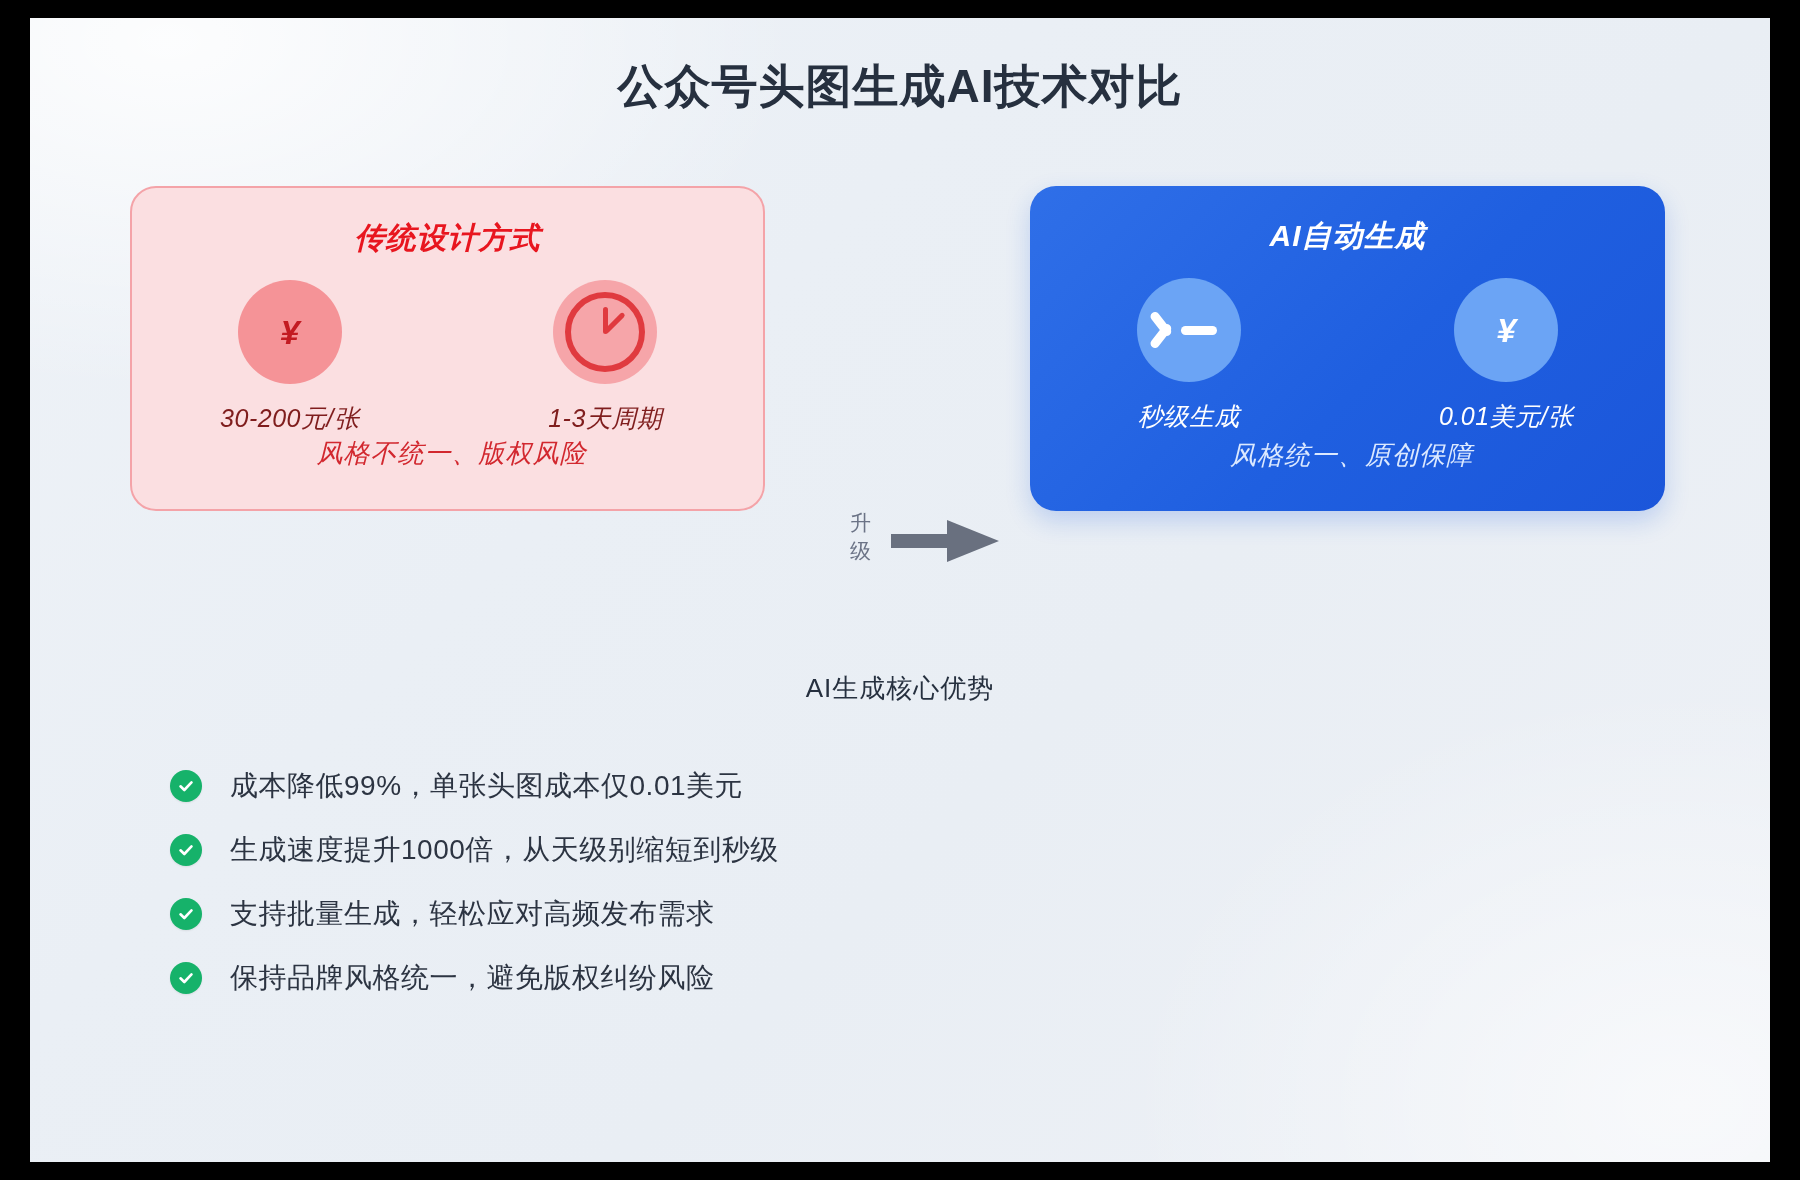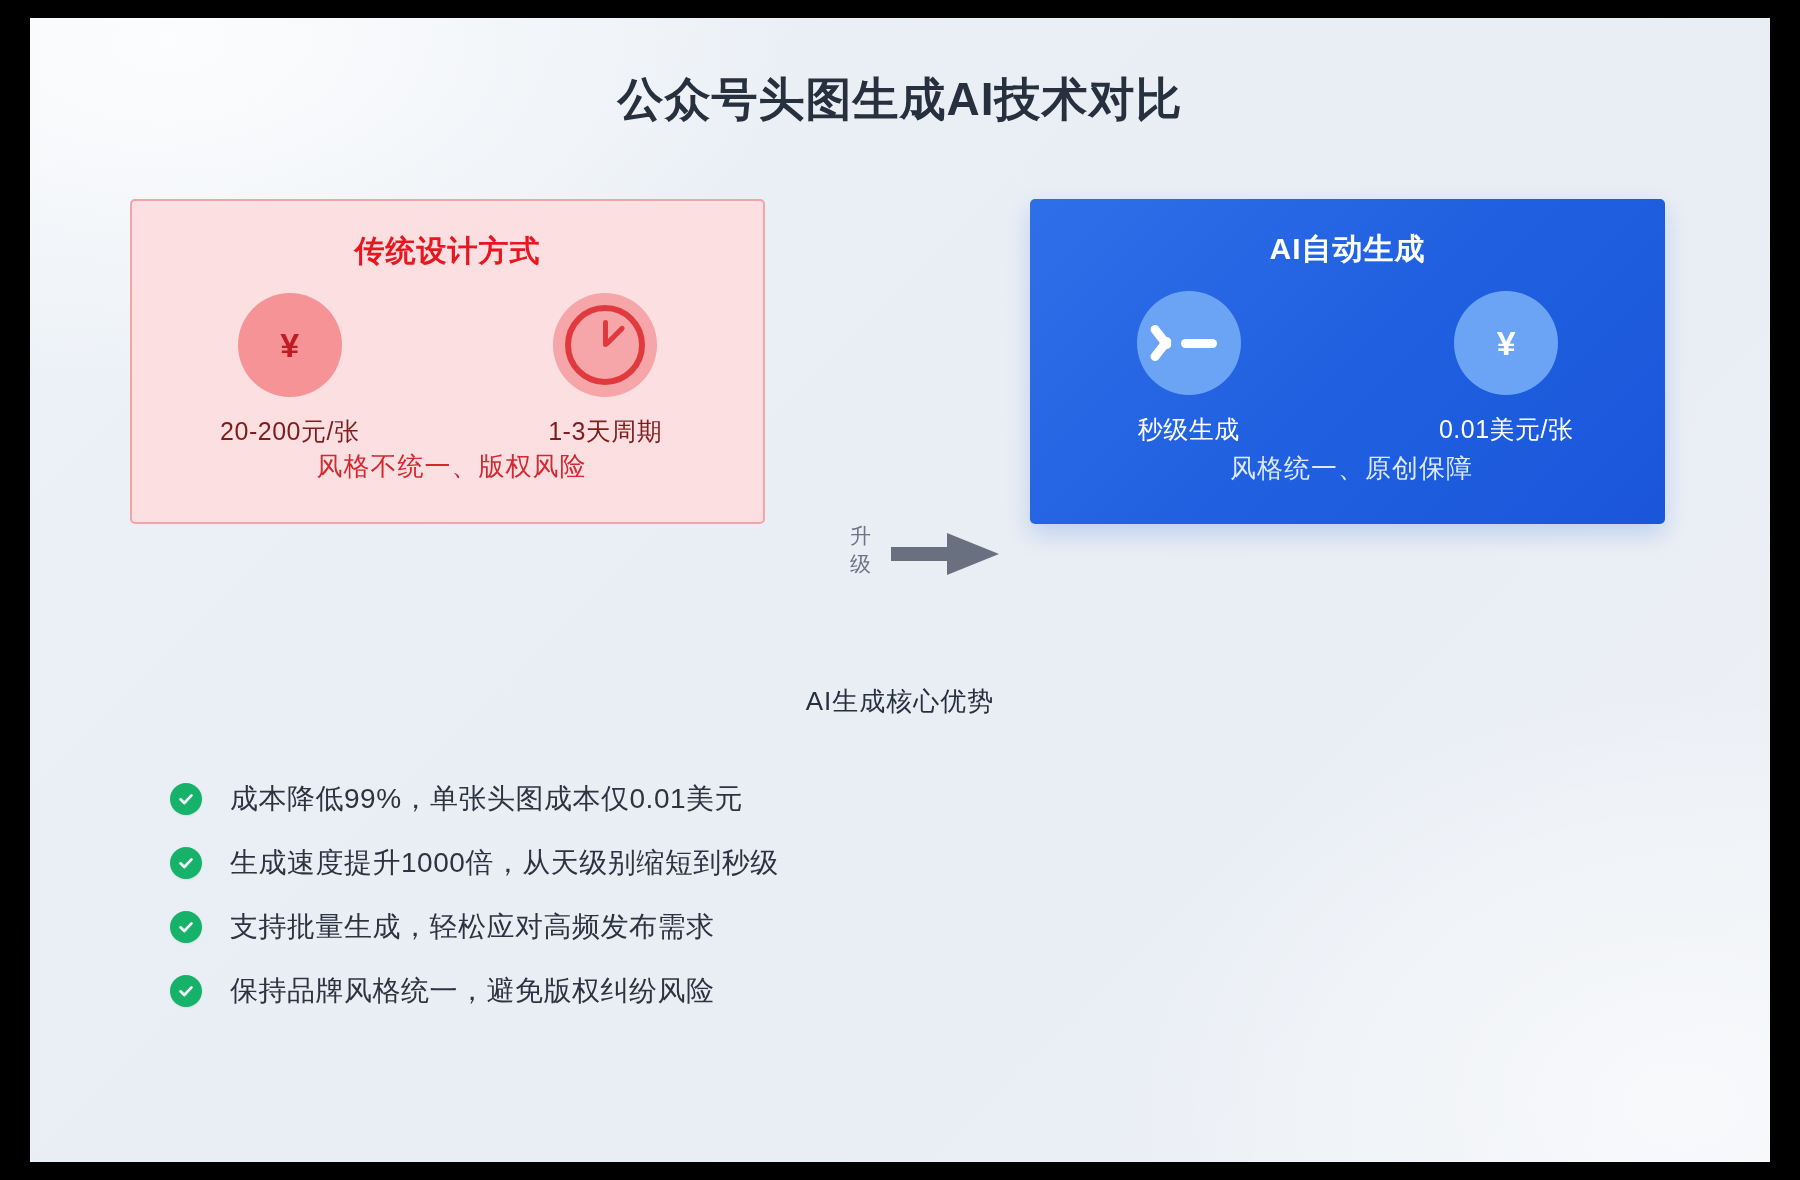--- a/index.html
+++ b/index.html
@@ -17,34 +17,34 @@
     overflow:hidden;
   }
   
   #canvas::before{
     content:"";position:absolute;inset:0;
     background:
       radial-gradient(900px 500px at 8% 2%, rgba(255,255,255,.85), rgba(255,255,255,0) 70%),
       radial-gradient(800px 600px at 95% 95%, rgba(255,255,255,.6), rgba(255,255,255,0) 70%);
     pointer-events:none;
   }
-  #inner{position:absolute;inset:0;margin-top:13px;}
+  #inner{position:absolute;inset:0;}
 
   .title{
     position:absolute;left:0;right:0;top:38px;
     text-align:center;
     font-size:46px;font-weight:bold;color:#26303f;
     letter-spacing:1px;
   }
 
   
   .cards{position:absolute;left:0;right:0;top:168px;height:325px;}
 
   .card{
-    position:absolute;top:0;height:325px;border-radius:5px;box-sizing:border-box;
+    position:absolute;top:0;height:325px;border-radius:26px;box-sizing:border-box;font-style:italic;
   }
   .card-left{
     left:100px;width:635px;
     background:#fbdfe1;
     border:2px solid #f4a3a8;
   }
   .card-right{
     left:1000px;width:635px;
     background:linear-gradient(135deg,#2f6fe8 0%,#1f5fe0 55%,#1b56da 100%);
     box-shadow:0 10px 24px rgba(31,95,224,.22);
@@ -148,21 +148,21 @@
 
       <div class="card card-left">
         <div class="card-title">传统设计方式</div>
 
         <div class="metrics">
 
           <div class="metric">
             <div class="bubble">
               <span class="yen">¥</span>
             </div>
-            <div class="metric-label">20-200元/张</div>
+            <div class="metric-label">30-200元/张</div>
           </div>
 
           <div class="metric">
             <div class="clock-ring">
               <div class="clock-face">
                 <span class="hand h-v"></span>
                 <span class="hand h-d"></span>
               </div>
             </div>
             <div class="metric-label">1-3天周期</div>

